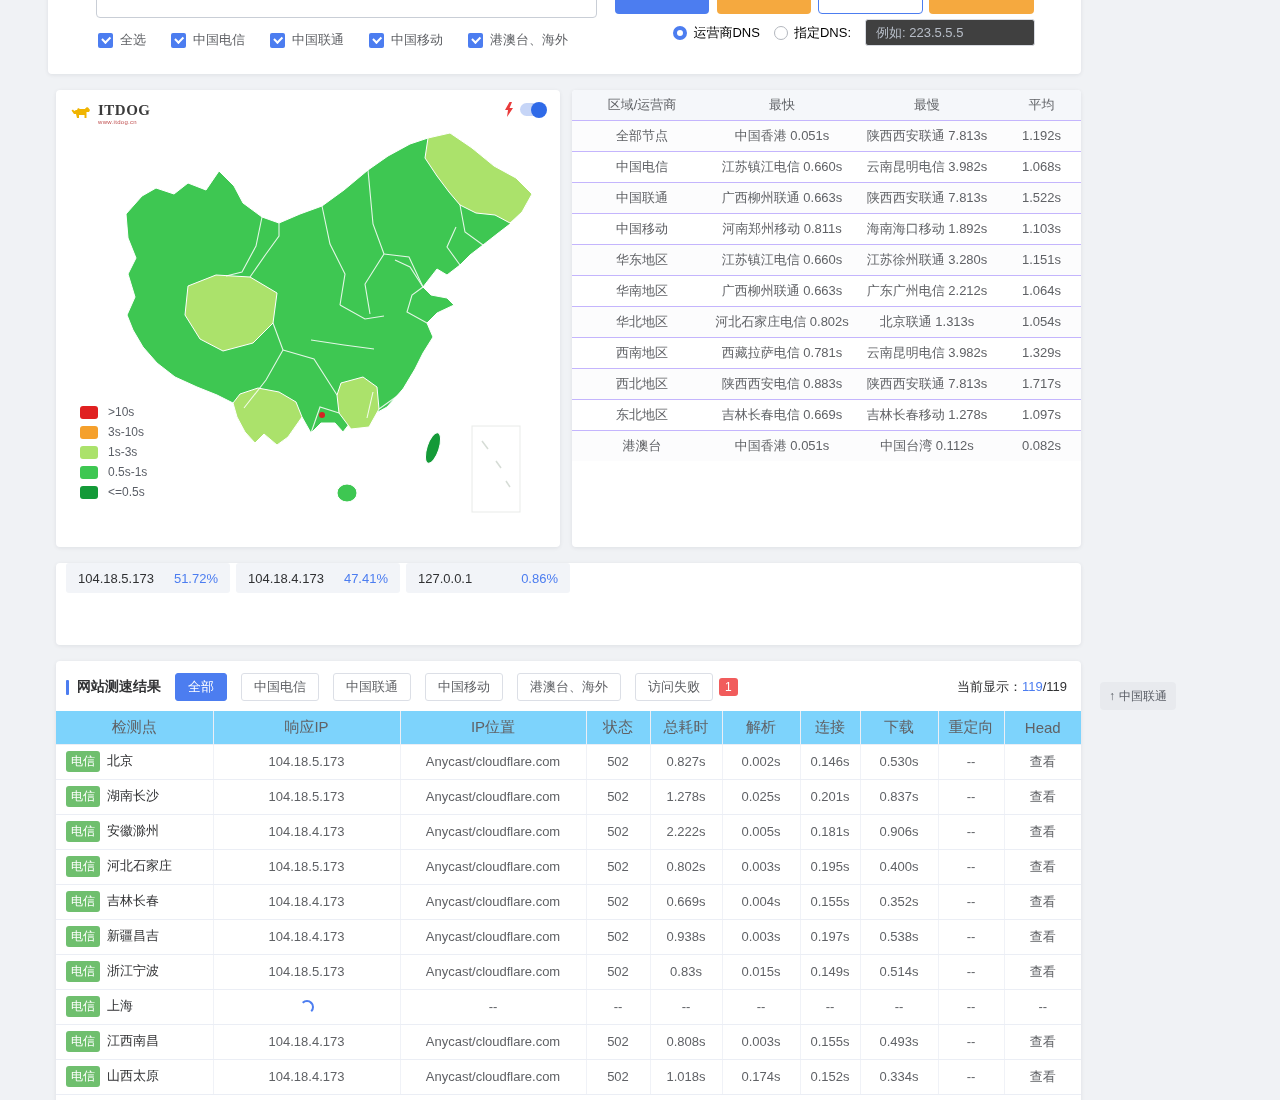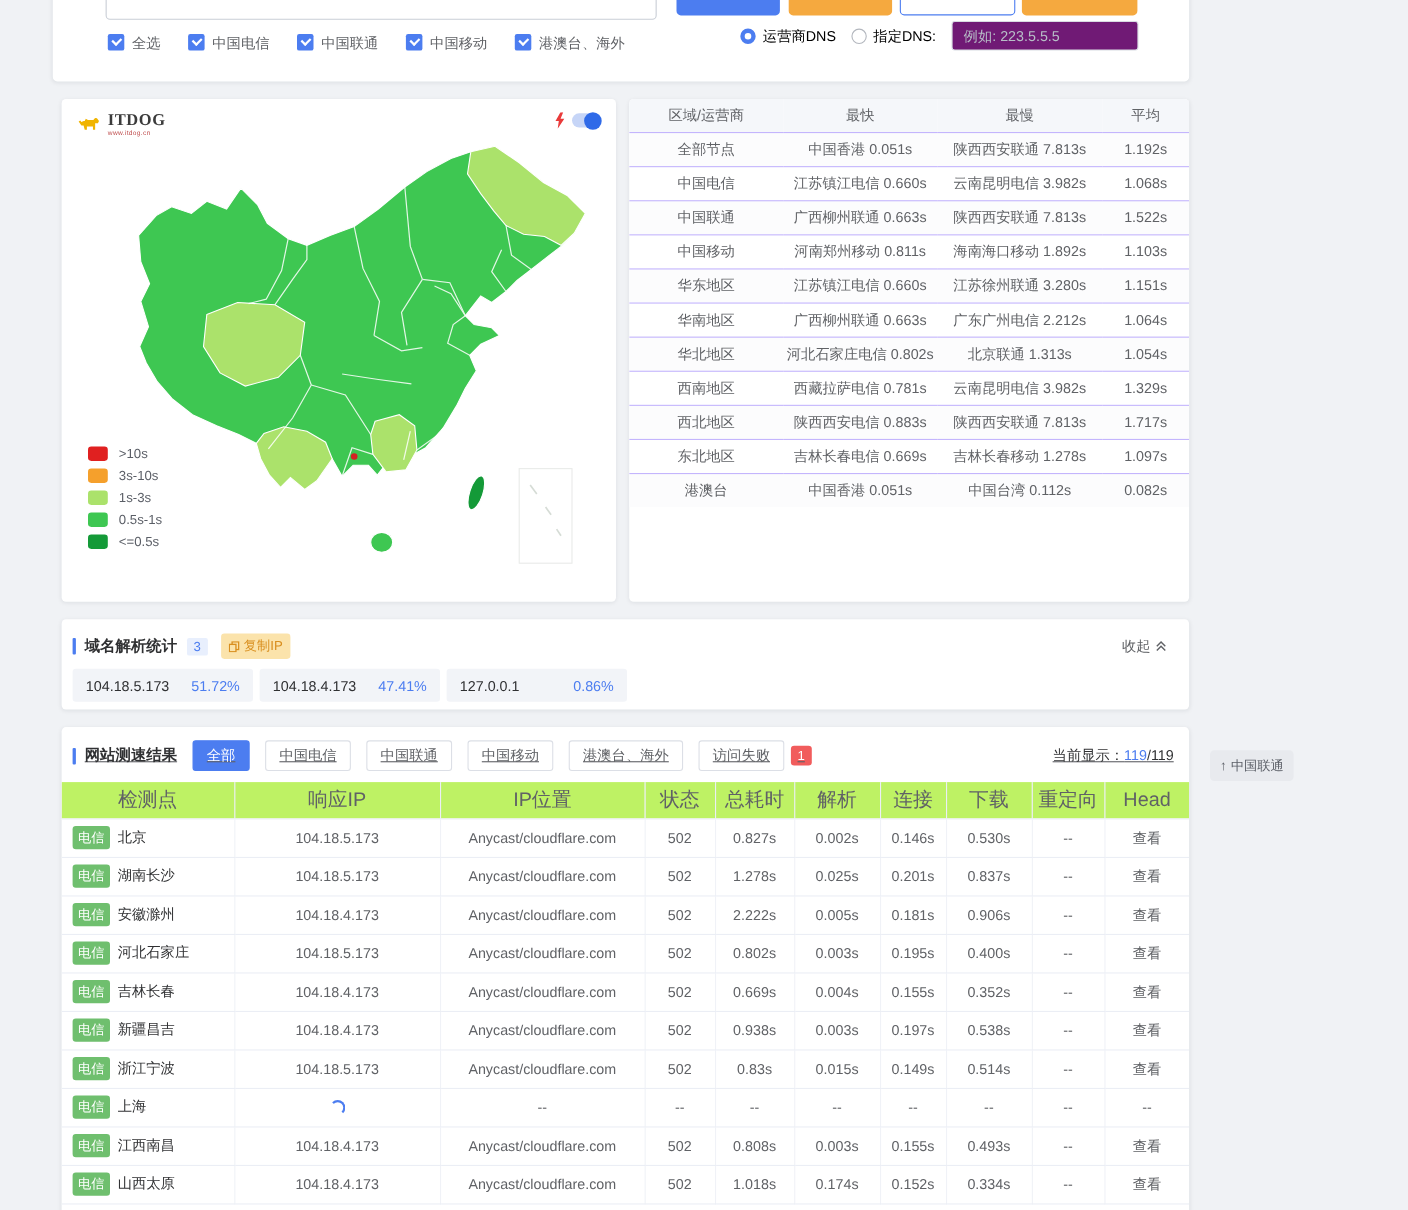--- a/index.html
+++ b/index.html
@@ -16,31 +16,31 @@
   .top-card { left:48px; top:-10px; width:1033px; height:84px; }
   .host-input { position:absolute; left:48px; top:-8px; width:501px; height:36px;
     border:1px solid #c9ced6; border-radius:4px; background:#fff; outline:none;
     font-size:14px; padding:0 10px; color:#303133; }
   .tb-btn { position:absolute; top:-12px; height:36px; border-radius:4px; border:none; cursor:pointer; }
   .btn-blue   { left:567px; width:94px;  background:var(--accent); }
   .btn-orange1{ left:669px; width:94px;  background:var(--orange); }
   .btn-outline{ left:770px; width:105px; background:#fff; border:1px solid var(--accent); }
   .btn-orange2{ left:881px; width:105px; background:var(--orange); }
   .options-row { position:absolute; left:50px; right:0; top:36px; height:28px; display:flex; align-items:center; }
-  .cb-item { display:flex; margin-right:25px; cursor:pointer; }
+  .cb-item { display:flex; align-items:center; margin-right:25px; cursor:pointer; }
   .cb-box { width:15px; height:15px; background:var(--accent); border-radius:2px; position:relative; }
   .cb-box::after { content:''; position:absolute; left:4px; top:3px; width:6px; height:3.5px;
     border-left:2px solid #fff; border-bottom:2px solid #fff; transform:rotate(-45deg); }
   .cb-label { margin-left:7px; color:#606266; }
   .dns-group { position:absolute; right:46px; top:-7px; display:flex; align-items:center; }
   .radio-item { display:flex; align-items:center; margin-right:14px; cursor:pointer; }
   .radio-dot { width:14px; height:14px; border-radius:50%; border:1px solid #b3b7be; background:#fff; position:relative; }
   .radio-item.selected .radio-dot { border:4px solid var(--accent); }
   .radio-label { margin-left:6px; color:#000000;text-align:center; }
-  .dns-input { width:170px; height:27px; background:#701a75; border:1px solid #d8dbe2; border-radius:3px;
+  .dns-input { width:170px; height:27px; background:#404040; border:1px solid #d8dbe2; border-radius:3px;
     color:#b4bac4; font-size:13px; padding:0 10px; }
   .dns-input::placeholder { color:#b7bdc7; }
 
   
   .map-card { left:56px; top:90px; width:504px; height:457px; overflow:hidden; }
   .map-head { position:absolute; left:14px; top:12px; right:14px; display:flex; align-items:flex-start;gap:28px; }
   .logo { display:flex; align-items:center; }
   .logo-text { font-family:"Liberation Serif","DejaVu Serif",serif; font-weight:700; font-size:15px; color:#3b3b3b; letter-spacing:.5px; }
   .logo-sub { font-size:6px; color:#c05050; letter-spacing:.3px; }
   .map-toggle-wrap { margin-left:auto; display:flex; align-items:center; gap:6px; }
@@ -82,29 +82,29 @@
     border:none; border-radius:3px; padding:3px 7px; font-size:12px; cursor:pointer; }
   .collapse-btn { margin-left:auto; margin-right:6px; display:flex; align-items:center; gap:4px; color:#606266; cursor:pointer; font-size:13px; }
   .dns-chips { display:flex; gap:6px; padding:0 10px; }
   .dns-chip { width:164px; height:30px; background:#f2f4f8; border-radius:3px; display:flex; align-items:center;
     justify-content:space-between; padding:0 12px; }
   .dns-chip .ip { color:#303133; }
   .dns-chip .pct { color:var(--accent); }
 
   
   .results-card { left:56px; top:661px; width:1025px; height:500px; overflow:hidden; }
-  .results-head { display:flex; align-items:center; padding:12px 14px 10px 10px;text-decoration:underline; }
+  .results-head { display:flex; align-items:center; padding:12px 14px 10px 10px; }
   .filter-btn { border:1px solid #dcdfe6; background:#fff; color:#606266; font-size:13px; border-radius:3px;
     padding:4px 12px; margin-left:14px; cursor:pointer; }
   .filter-btn.active { background:var(--accent); border-color:var(--accent); color:#fff; }
   .fail-badge { margin-left:6px; background:var(--statusred); color:#fff; border-radius:3px; padding:2px 6px; font-size:12px; }
   .display-count { margin-left:auto; color:#303133; }
   .display-count .cur { color:var(--accent); }
   .results-table { width:1025px; }
-  .results-table th { background:#bef264; height:33px; font-weight:normal; color:#606266; font-size:18px;
+  .results-table th { background:#7dd3fc; height:33px; font-weight:normal; color:#606266; font-size:15px;
     border-right:1px solid #ebeef5; border-bottom:1px solid #ebeef5; }
   .results-table th:last-child, .results-table td:last-child { border-right:none; }
   .results-table td { height:35px; text-align:center; font-size:13px; color:#606266;
     border-right:1px solid #f0f2f7; border-bottom:1px solid #ebeef5; }
   .td-node { text-align:left !important; padding-left:10px; }
   .isp-badge { display:inline-block; background:var(--badgegreen); color:#fff; font-size:12px; border-radius:3px;
     padding:2px 5px; margin-right:7px; }
   .node-name { color:#303133; }
   .st-red { color:var(--statusred); }
   .t-green { color:var(--timegreen); }
@@ -335,37 +335,20 @@
             <td>港澳台</td>
             <td>中国香港 0.051s</td>
             <td>中国台湾 0.112s</td>
             <td>0.082s</td>
           </tr>
         </tbody>
     </table>
   </div>
 
   <div class="card dns-card">
-    <div class="dns-head">
-      <span class="section-title">域名解析统计</span>
-      <span class="mini-badge">3</span>
-      <button class="copy-btn">
-        <svg width="10" height="10" viewBox="0 0 10 10">
-          <rect x="3" y="0.5" width="6" height="7" fill="none" stroke="#d98f1f" stroke-width="1.2"></rect>
-          <rect x="0.5" y="2.8" width="6" height="6.7" fill="#fbe3ab" stroke="#d98f1f" stroke-width="1.2"></rect>
-        </svg>
-        <span>复制IP</span>
-      </button>
-      <span class="collapse-btn">
-        <span>收起</span>
-        <svg width="11" height="11" viewBox="0 0 10 10">
-          <path d="M1.5,5 L5,1.5 L8.5,5 M1.5,8.5 L5,5 L8.5,8.5" stroke="#606266" stroke-width="1.2" fill="none"></path>
-        </svg>
-      </span>
-    </div>
     <div class="dns-chips">
         <div class="dns-chip">
           <span class="ip">104.18.5.173</span>
           <span class="pct">51.72%</span>
         </div>
         <div class="dns-chip">
           <span class="ip">104.18.4.173</span>
           <span class="pct">47.41%</span>
         </div>
         <div class="dns-chip">

